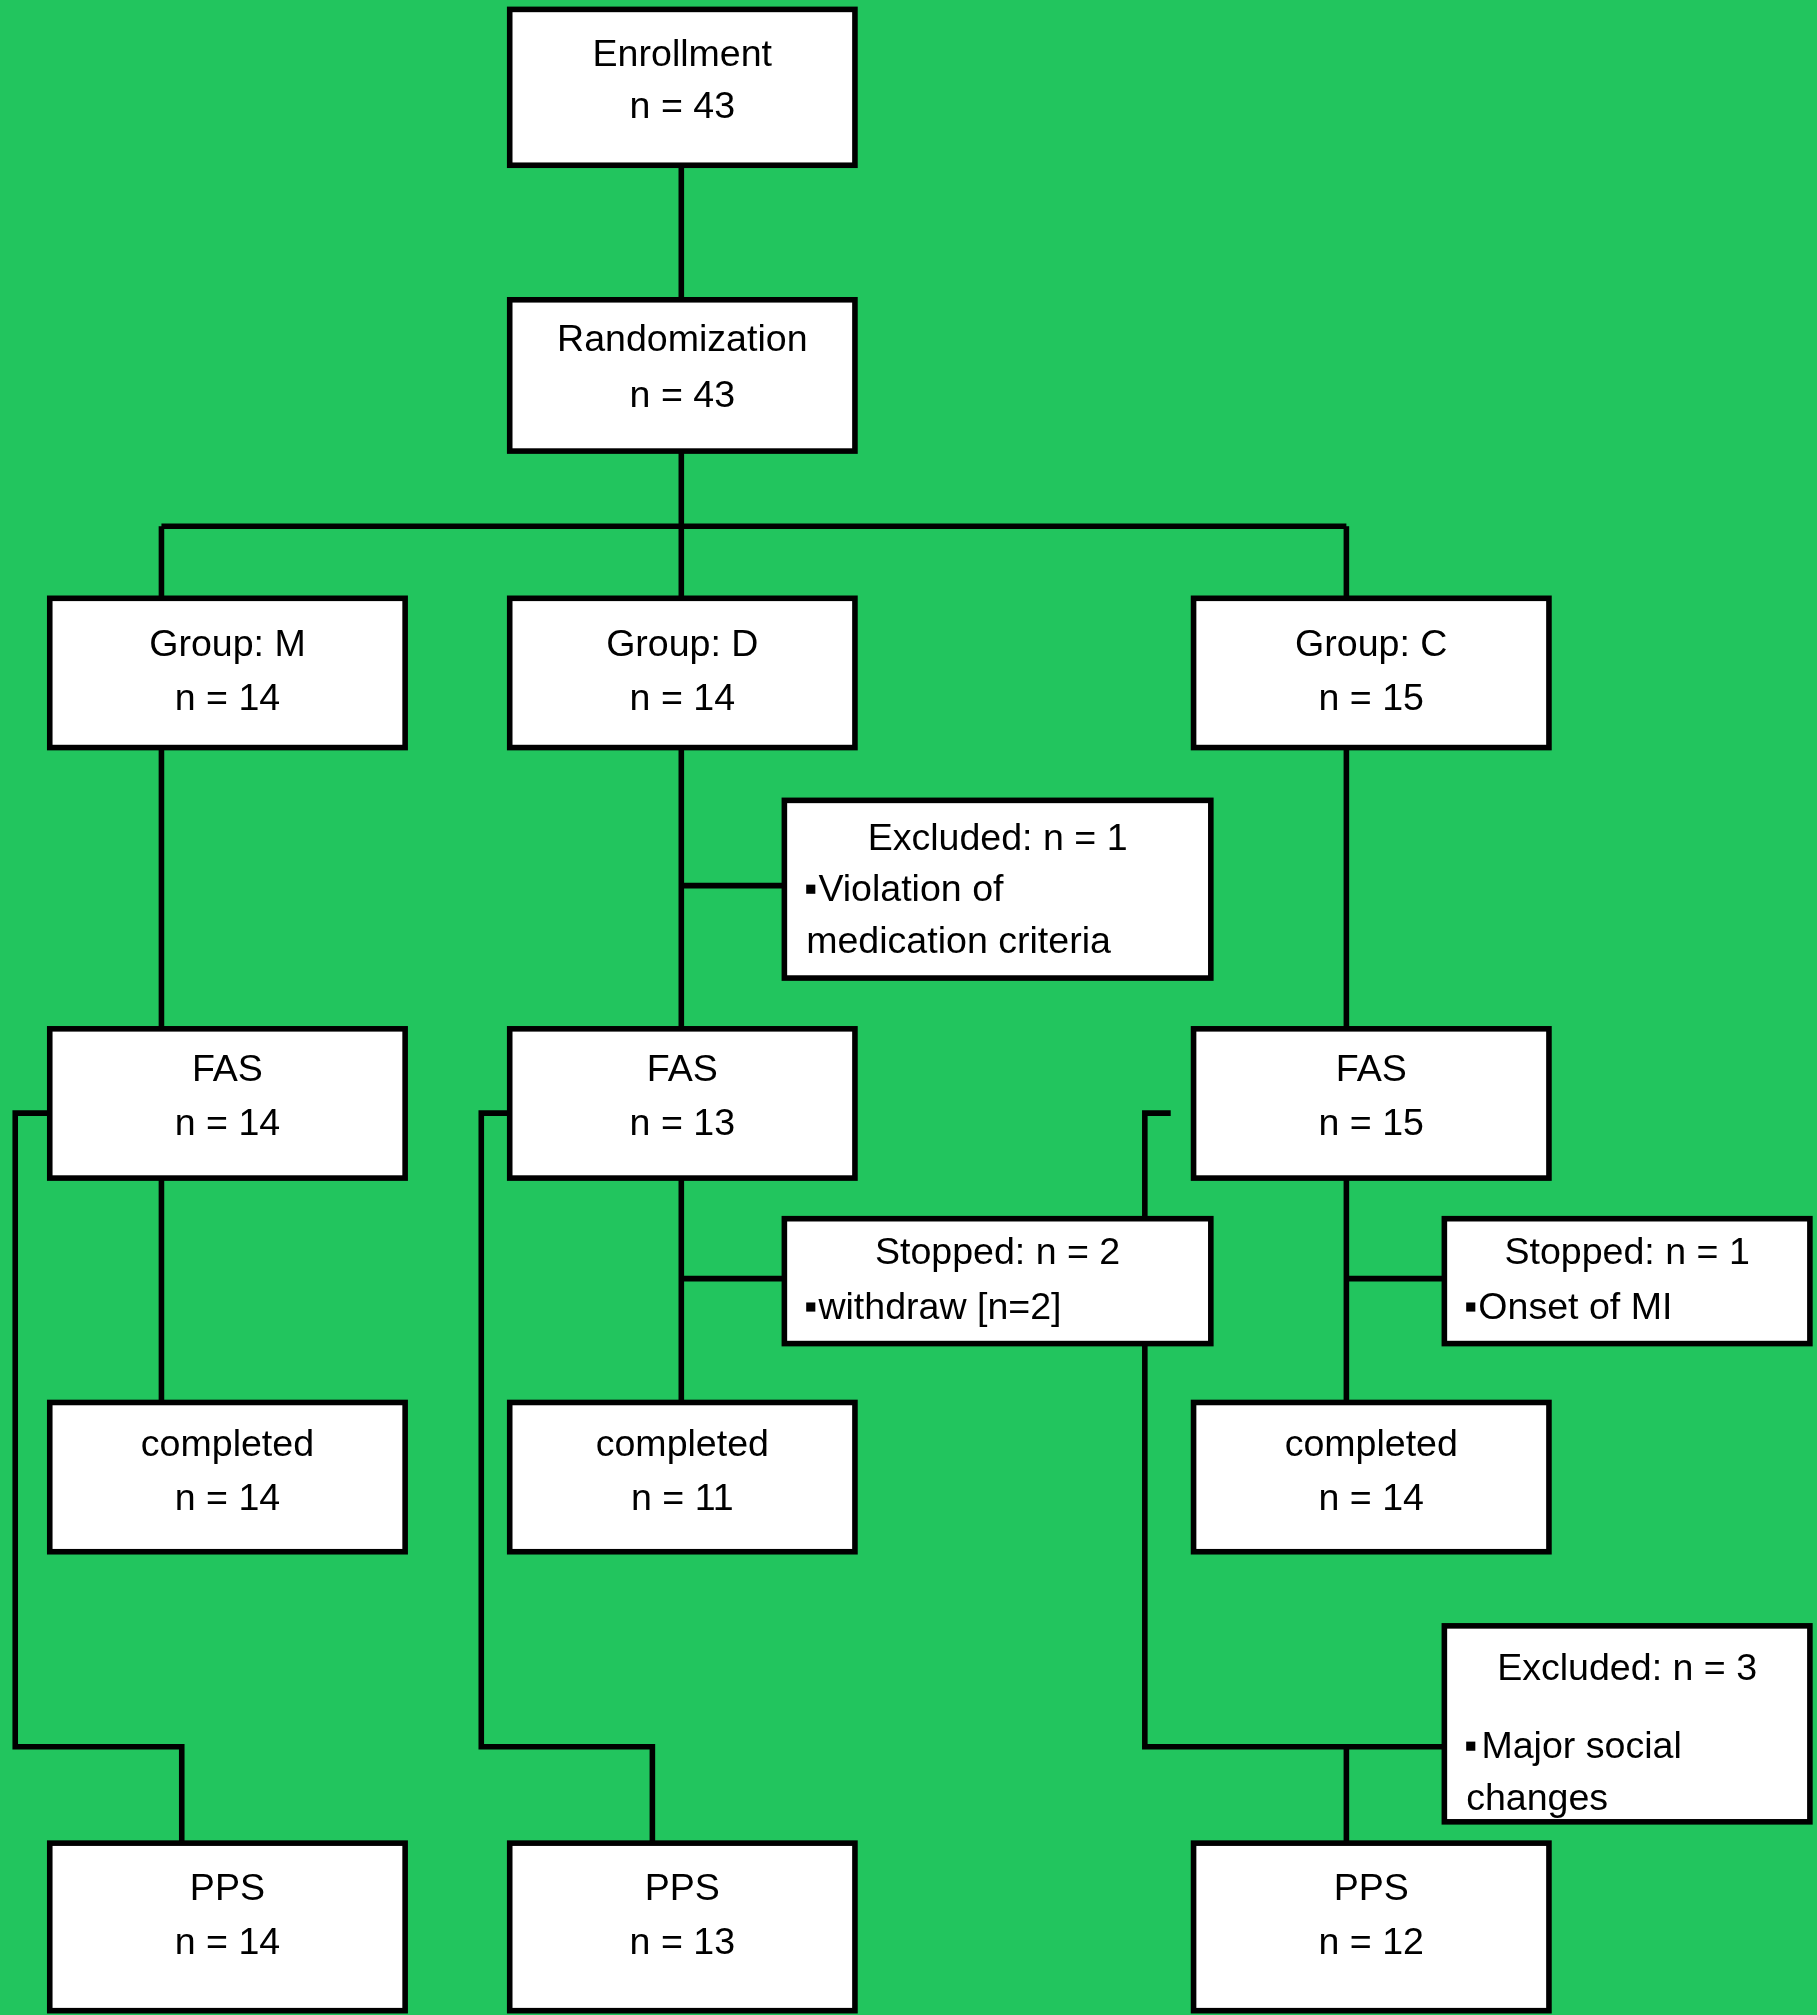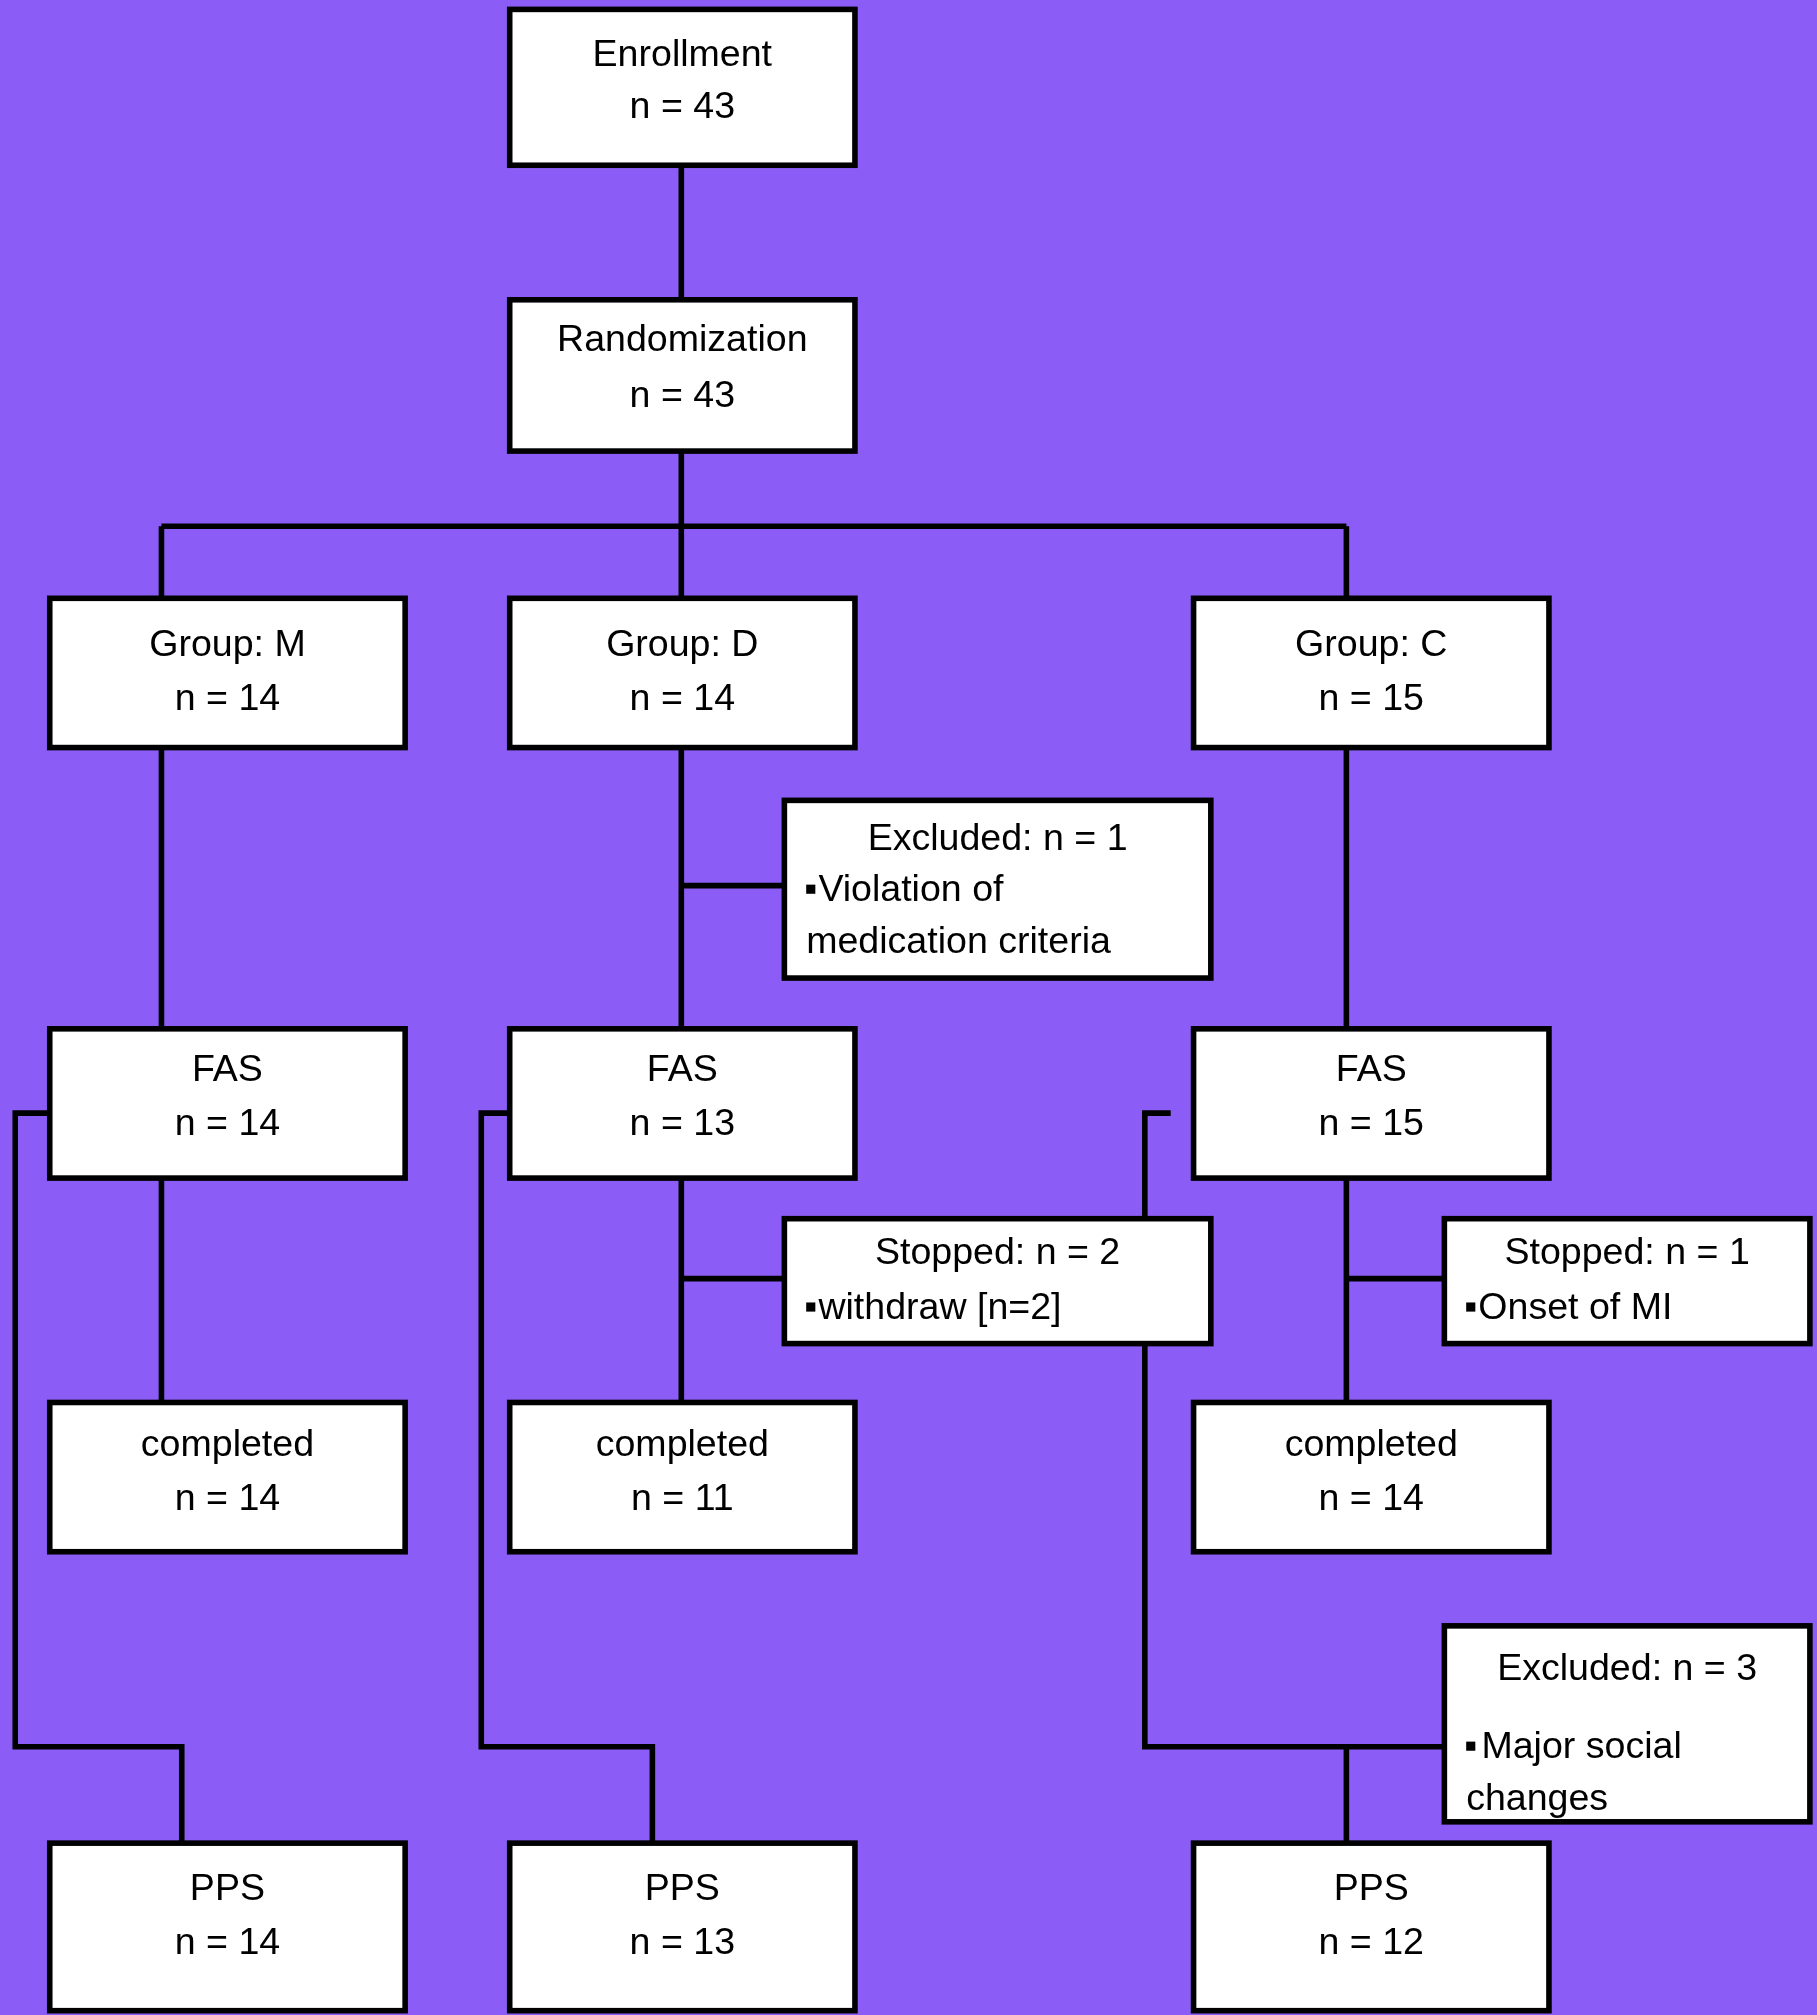--- a/index.html
+++ b/index.html
@@ -8,21 +8,21 @@
     background: #ffffff;
   }
   body {
     font-family: "Liberation Sans", sans-serif;
     color: #000000;
   }
   #flowchart-root {
     position: relative;
     width: 1817px;
     height: 2015px;
-    background: #8b5cf6;
+    background: #22c55e;
     overflow: hidden;
   }
   svg.flow-canvas {
     position: absolute;
     top: 0;
     left: 0;
     width: 1817px;
     height: 2015px;
     display: block;
   }

